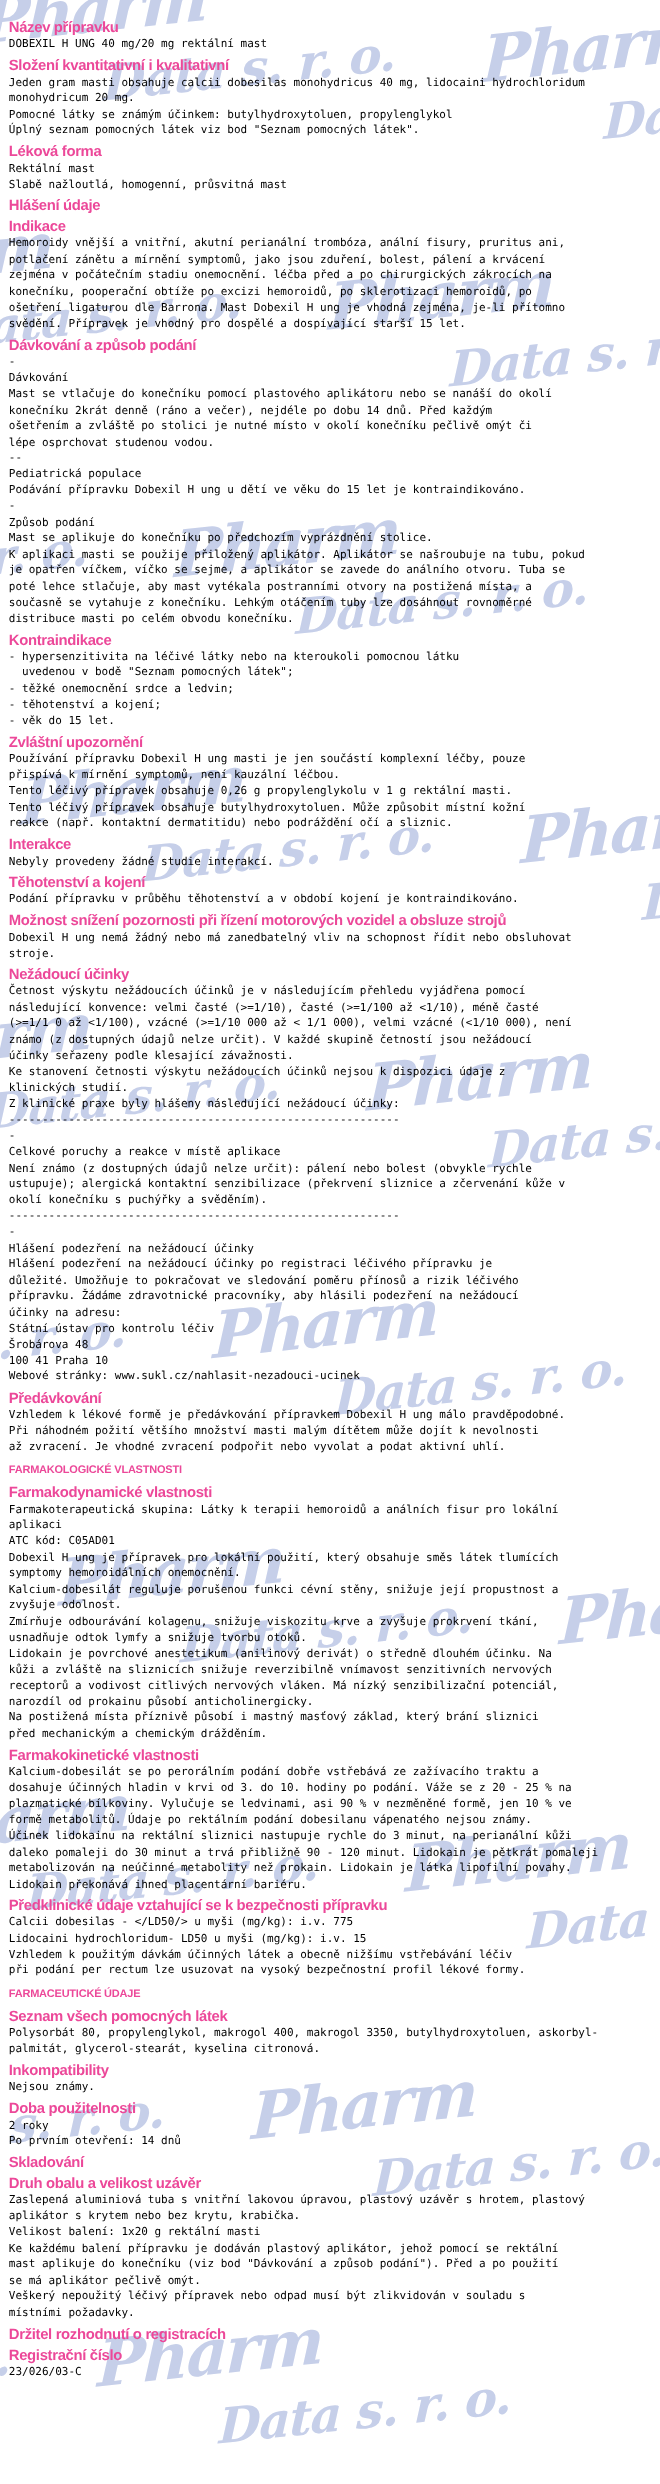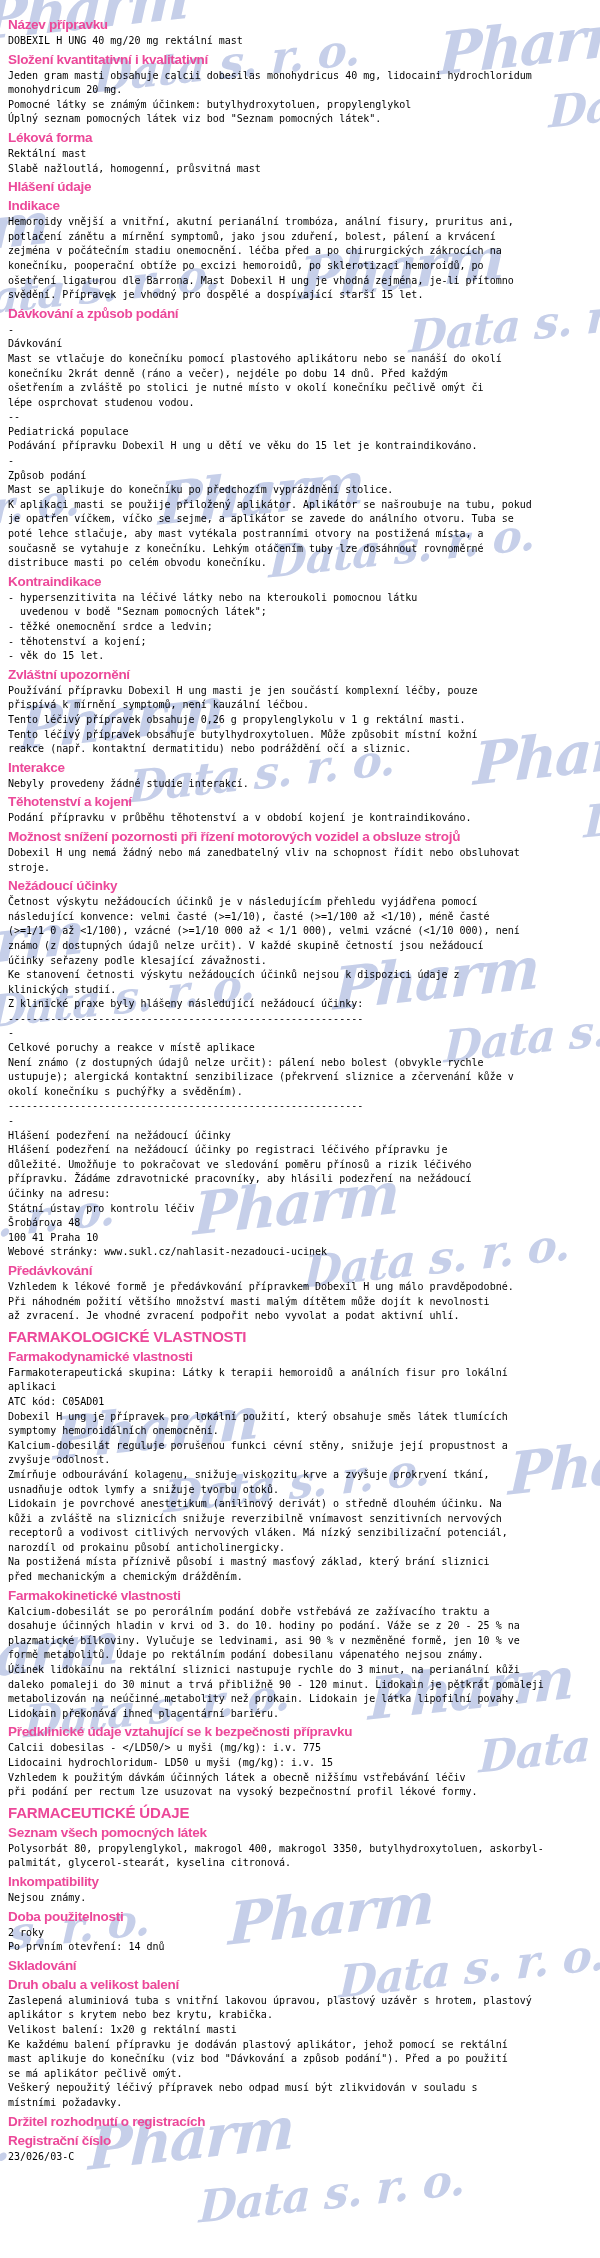--- a/index.html
+++ b/index.html
@@ -52,21 +52,21 @@
   .heading {
     margin: 3px 0 1px 0;
     font-family: "Liberation Sans", sans-serif;
     font-weight: 700;
     font-size: 13.5px;
     line-height: 16px;
     letter-spacing: -0.3px;
     color: #ec4899;
   }
   .heading.major {
-    font-size: 15px;
+    font-size: 10px;
     line-height: 18px;
     margin: 4px 0 1px 0;
     letter-spacing: -0.2px;
   }
 </style>
 </head>
 <body>
 
 <div id="page">
   <div id="watermark-layer">
@@ -226,21 +226,21 @@
       <div class="heading major">FARMACEUTICKÉ ÚDAJE</div>
       <div class="heading">Seznam všech pomocných látek</div>
       <pre class="para">Polysorbát 80, propylenglykol, makrogol 400, makrogol 3350, butylhydroxytoluen, askorbyl-
 palmitát, glycerol-stearát, kyselina citronová.</pre>
       <div class="heading">Inkompatibility</div>
       <pre class="para">Nejsou známy.</pre>
       <div class="heading">Doba použitelnosti</div>
       <pre class="para">2 roky
 Po prvním otevření: 14 dnů</pre>
       <div class="heading">Skladování</div>
-      <div class="heading">Druh obalu a velikost balení</div>
+      <div class="heading">Druh obalu a velikost uzávěr</div>
       <pre class="para">Zaslepená aluminiová tuba s vnitřní lakovou úpravou, plastový uzávěr s hrotem, plastový
 aplikátor s krytem nebo bez krytu, krabička.
 Velikost balení: 1x20 g rektální masti</pre>
       <pre class="para">Ke každému balení přípravku je dodáván plastový aplikátor, jehož pomocí se rektální
 mast aplikuje do konečníku (viz bod "Dávkování a způsob podání"). Před a po použití
 se má aplikátor pečlivě omýt.
 Veškerý nepoužitý léčivý přípravek nebo odpad musí být zlikvidován v souladu s
 místními požadavky.</pre>
       <div class="heading">Držitel rozhodnutí o registracích</div>
       <div class="heading">Registrační číslo</div>

